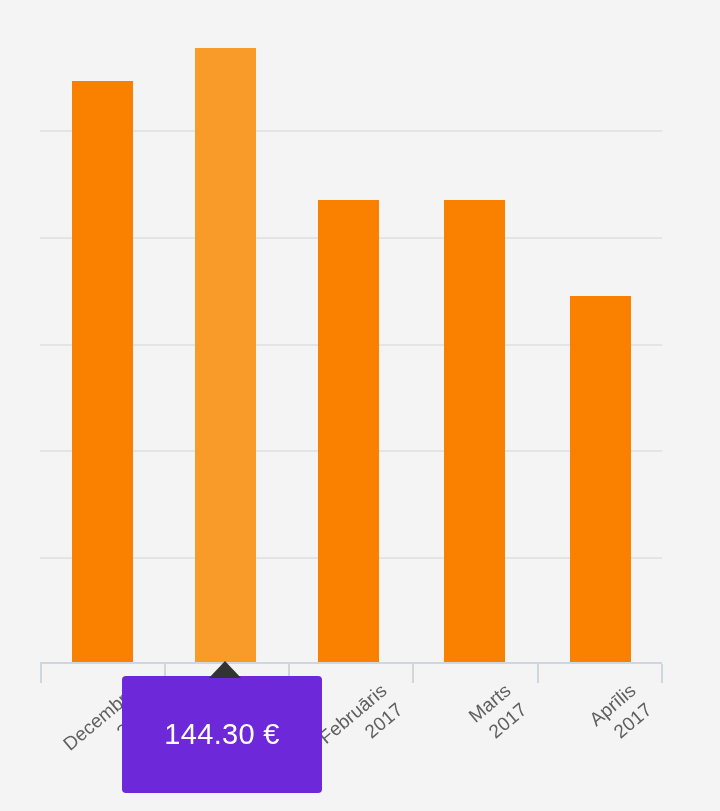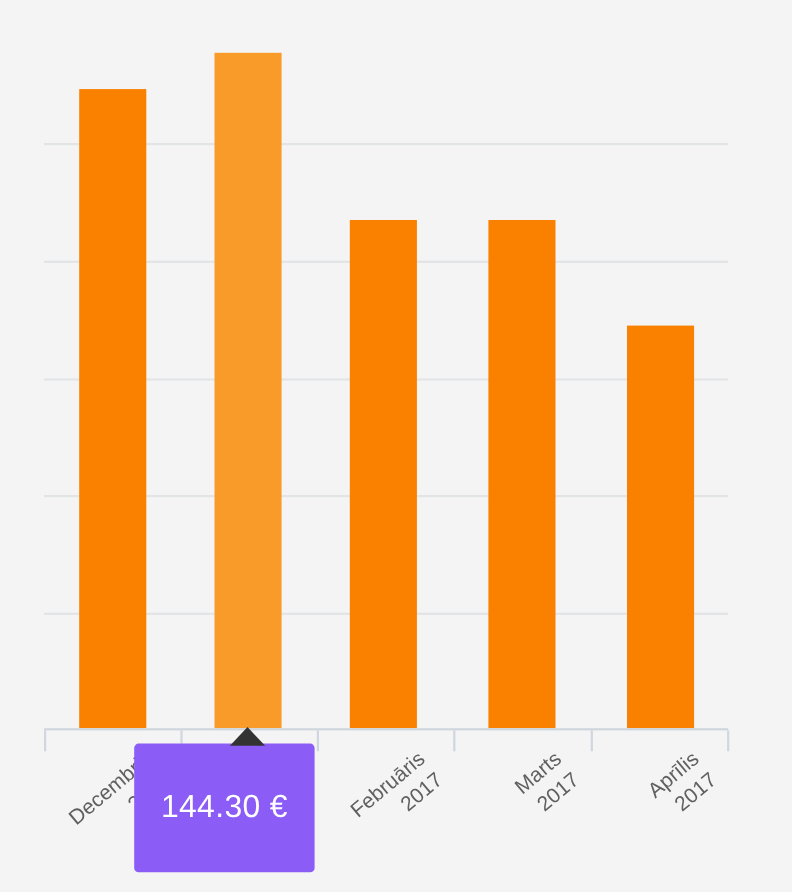--- a/index.html
+++ b/index.html
@@ -79,23 +79,23 @@
   }
   .x-label .l2 {
     display: block;
   }
 
   
   #tooltip {
     position: absolute;
     left: 122px;
     top: 676px;
-    width: 164px;
+    width: 200px;
     height: 117px;
-    background: #8b5cf6;
+    background: #6d28d9;
     border-radius: 4px;
     display: flex;
     align-items: center;
     justify-content: center;
     z-index: 40;
   }
   #tooltip-text {
     color: #ffffff;
     font-size: 29px;
     letter-spacing: 0.3px;

